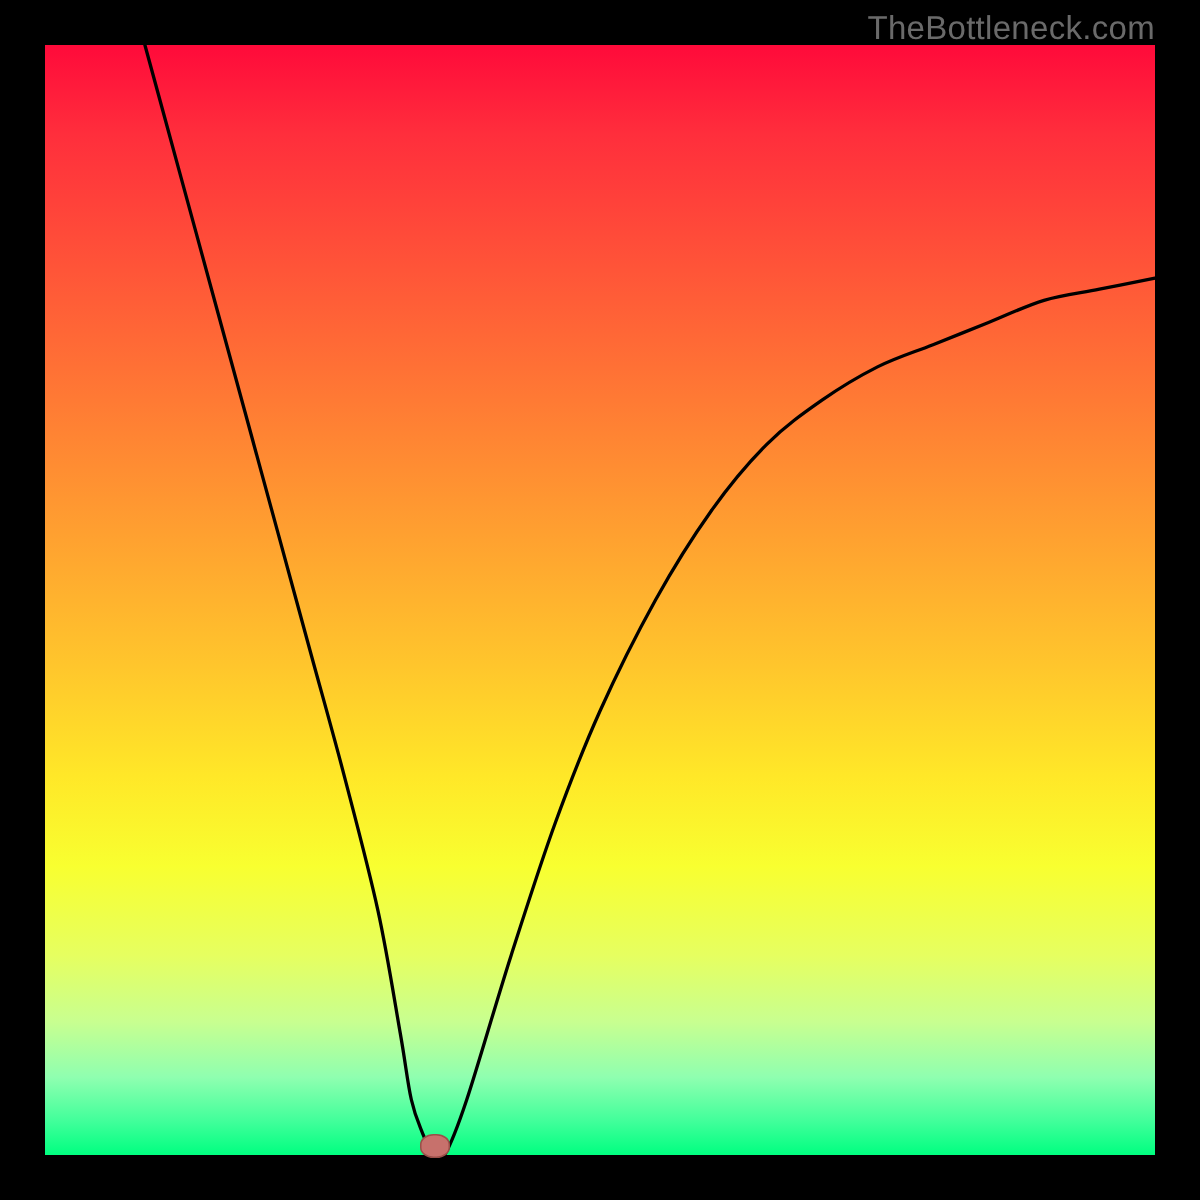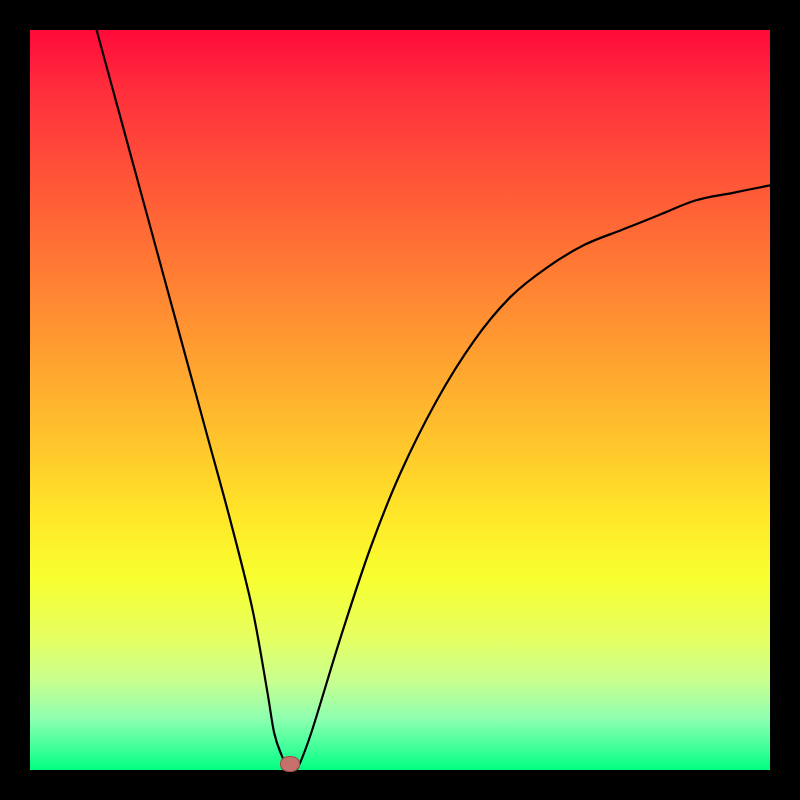--- a/index.html
+++ b/index.html
@@ -66,20 +66,21 @@
     border-radius: 9px / 7px;
     background: #c7716c;
     border: 1px solid #9a4f49;
   }
 </style>
 </head>
 <body>
 
 <div class="frame">
 
+  <div class="watermark">TheBottleneck.com</div>
 
   <div class="plot-area">
     <svg class="curve" viewBox="0 0 740 740" preserveAspectRatio="none">
       <path id="curve-path" fill="none" stroke="#000" stroke-width="2.2" stroke-linecap="round" stroke-linejoin="round" d="M 66.6 0.0 C 70.3 13.6, 81.4 54.3, 88.8 81.4 C 96.2 108.5, 103.6 135.7, 111.0 162.8 C 118.4 189.9, 125.8 217.1, 133.2 244.2 C 140.6 271.3, 148.0 298.5, 155.4 325.6 C 162.8 352.7, 170.2 379.9, 177.6 407.0 C 185.0 434.1, 192.4 460.0, 199.8 488.4 C 207.2 516.8, 215.8 548.8, 222.0 577.2 C 228.2 605.6, 233.1 637.6, 236.8 658.6 C 240.5 679.6, 241.7 691.9, 244.2 703.0 C 246.7 714.1, 249.1 719.0, 251.6 725.2 C 254.1 731.4, 256.5 737.5, 259.0 740.0 C 261.5 742.5, 262.7 746.2, 266.4 740.0 C 270.1 733.8, 273.8 725.2, 281.2 703.0 C 288.6 680.8, 300.9 637.6, 310.8 606.8 C 320.7 576.0, 330.5 545.1, 340.4 518.0 C 350.3 490.9, 358.9 468.7, 370.0 444.0 C 381.1 419.3, 394.7 392.2, 407.0 370.0 C 419.3 347.8, 431.7 328.1, 444.0 310.8 C 456.3 293.5, 468.7 278.7, 481.0 266.4 C 493.3 254.1, 505.7 245.4, 518.0 236.8 C 530.3 228.2, 542.7 220.8, 555.0 214.6 C 567.3 208.4, 579.7 204.7, 592.0 199.8 C 604.3 194.9, 616.7 189.9, 629.0 185.0 C 641.3 180.1, 653.7 173.9, 666.0 170.2 C 678.3 166.5, 690.7 165.3, 703.0 162.8 C 715.3 160.3, 733.8 156.6, 740.0 155.4"></path>
     </svg>
     <div id="glyph-marker" class="marker" style="left: 250px; top: 725.6px;"></div>
   </div>
 
 </div>
 

